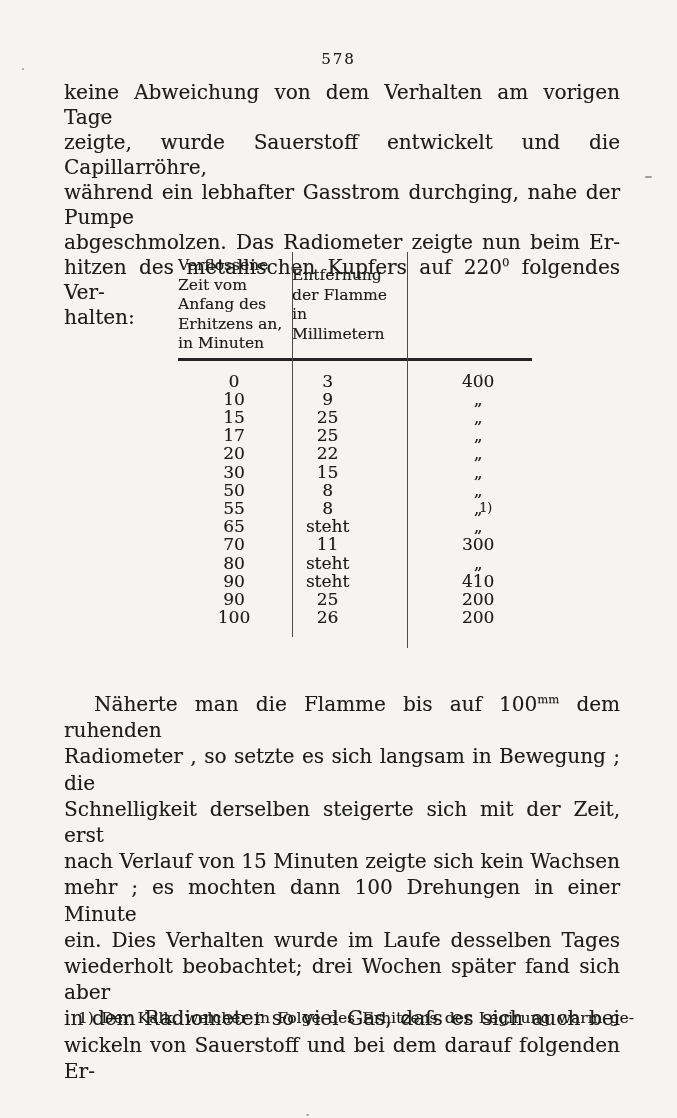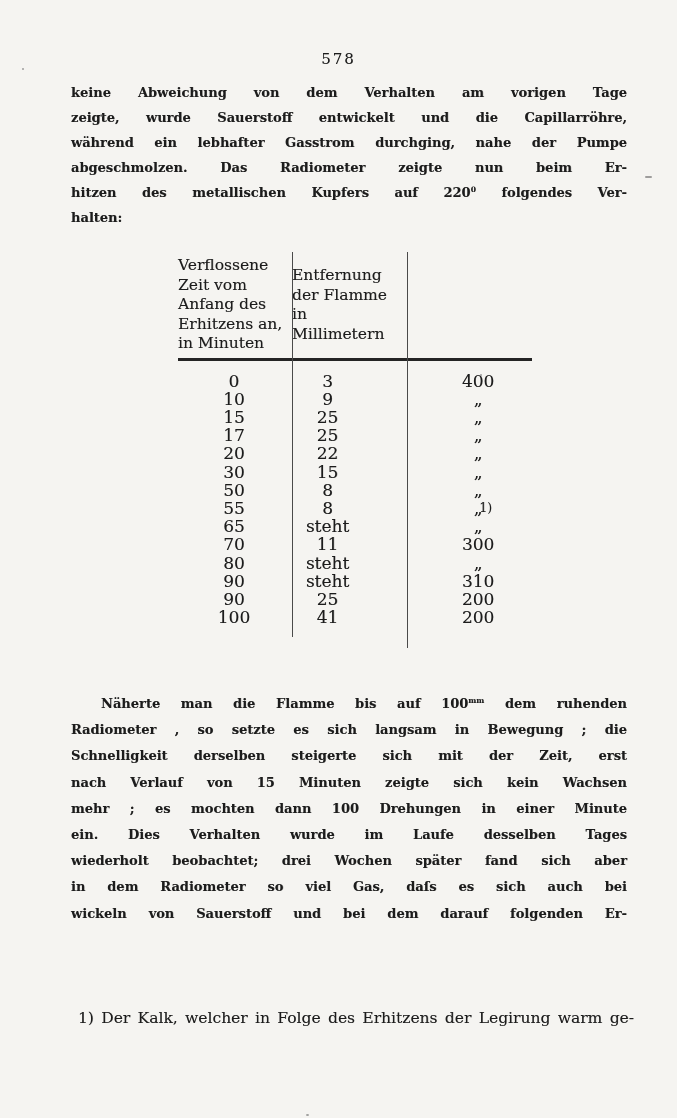--- a/index.html
+++ b/index.html
@@ -5,21 +5,21 @@
   :root { --paper:#f5f4f1; --ink:#1c1c1c; }
   html,body { margin:0; padding:0; background:var(--paper); }
   .page {
     position:relative; width:677px; height:1118px; overflow:hidden;
     background:var(--paper); color:var(--ink);
     font-family:"DejaVu Serif","Liberation Serif",serif;
     text-shadow:0.3px 0.3px 0 rgba(25,25,25,.4);
   }
   .pagenum { position:absolute; top:38px; left:0; right:0; text-align:center;
              font-size:15px; letter-spacing:2px;margin-top:12px; }
-  .para { position:absolute; left:71px; width:556px; font-size:13px;font-weight:bold; }
+  .para { position:absolute; left:64px; width:556px; font-size:20px; }
   .p1 { top:80px;  line-height:25px; }
   .p2 { top:658px; line-height:26.2px; }
   .ln { text-align:left; }
   .ln.just { text-align:justify; text-align-last:justify; }
   .indent { text-indent:30px;margin-top:33px; }
   sup { font-size:58%; vertical-align:super; line-height:0; }
 
   
   .rtable { position:absolute; left:178px; top:252px; width:354px; height:400px; }
   .thead { display:flex; align-items:center; height:106px;
@@ -125,30 +125,30 @@
           <div class="td c3"><span>300</span></div>
         </div>
       <div class="tr">
           <div class="td c1">80</div>
           <div class="td c2">steht</div>
           <div class="td c3"><span>„</span></div>
         </div>
       <div class="tr">
           <div class="td c1">90</div>
           <div class="td c2">steht</div>
-          <div class="td c3"><span>310</span></div>
+          <div class="td c3"><span>410</span></div>
         </div>
       <div class="tr">
           <div class="td c1">90</div>
           <div class="td c2">25</div>
           <div class="td c3"><span>200</span></div>
         </div>
       <div class="tr">
           <div class="td c1">100</div>
-          <div class="td c2">41</div>
+          <div class="td c2">26</div>
           <div class="td c3"><span>200</span></div>
         </div>
     </div>
     <div class="vline vl1"></div>
     <div class="vline vl2"></div>
   </div>
 
   <div class="para p2">
     <div class="ln just indent">Näherte man die Flamme bis auf 100<sup>mm</sup> dem ruhenden</div>
     <div class="ln just">Radiometer , so setzte es sich langsam in Bewegung ; die</div>

